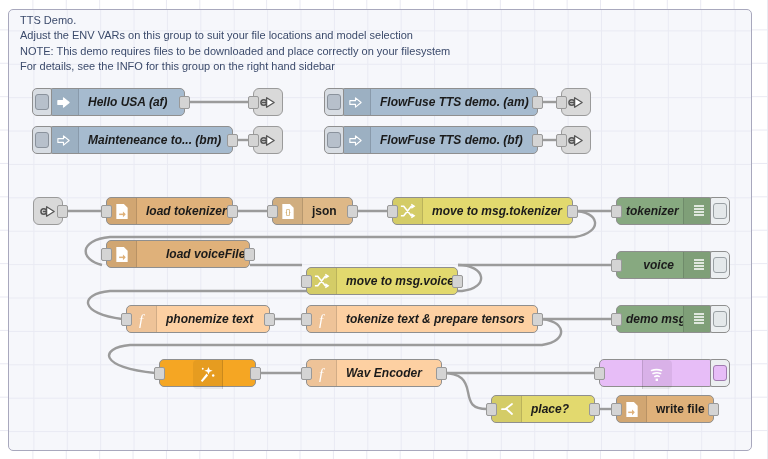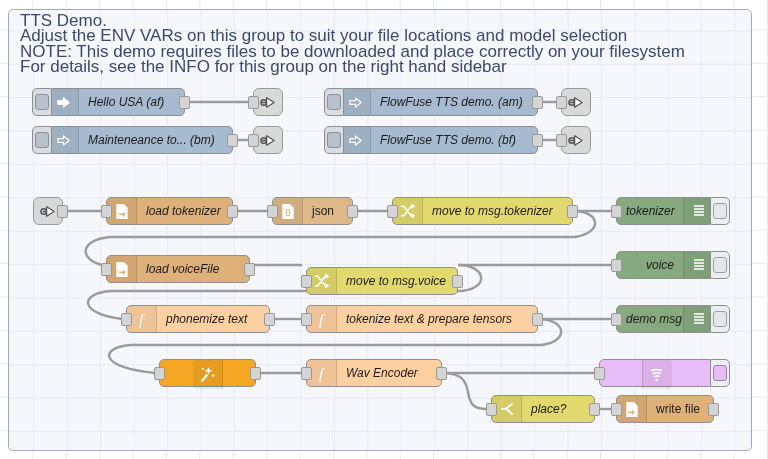--- a/index.html
+++ b/index.html
@@ -25,21 +25,21 @@
     border-radius:5px;
     box-sizing:border-box;
     background-image:
       linear-gradient(to right, #e9eaf3 1px, transparent 1px),
       linear-gradient(to bottom, #e9eaf3 1px, transparent 1px);
     background-size:33.4px 33.4px;
     background-position:-9px -13px;
   }
   #group-label{
     position:absolute;left:20px;top:13px;width:700px;
-    font-size:17px;line-height:15.4px;color:#3b4a6b;
+    font-size:11px;line-height:15.4px;color:#3b4a6b;
     white-space:pre-line;
   }
 
   
   #wires{position:absolute;left:0;top:0;width:768px;height:459px;pointer-events:none;}
   #wires path{fill:none;stroke:#9b9b9b;stroke-width:2.4px;}
 
   
   .node{
     position:absolute;box-sizing:border-box;
@@ -60,20 +60,21 @@
   }
   .node .ico.right{
     border-right:none;border-left:1px solid rgba(0,0,0,0.12);
     border-radius:0 4px 4px 0;
   }
   .node .lbl{
     flex:1;padding:0 9px;
     font-style:italic;
     white-space:nowrap;
     overflow:hidden;
+    font-weight:bold;
   }
   .lbl.right{text-align:right;}
   .lbl.normal{font-style:normal;}
 
   
   .port{
     position:absolute;width:9px;height:11px;
     background:#d4d4d4;border:1px solid #999;
     border-radius:2px;top:50%;margin-top:-6px;
   }
@@ -301,21 +302,21 @@
             <path d="M2 3h10M2 6h10M2 9h10M2 12h10"></path>
           </g>
         </svg>
     </div>
     <div class="dbg-btn">
         <i></i>
       </div>
     <span class="port in"></span>
   </div>
 
-  <div class="node n-file-in" style="left:106px;top:255px;width:144px;">
+  <div class="node n-file-in" style="left:106px;top:240px;width:144px;gap:20px;">
     <div class="ico">
       <svg class="g" width="16" height="17" viewBox="0 0 16 18">
           <path d="M2 1h8l4 4v12H2z" fill="#fff"></path>
           <path d="M5 12h6" stroke="#dfb17a" stroke-width="1.6"></path>
           <path d="M9 9l3 3-3 3z" fill="#dfb17a"></path>
         </svg>
     </div>
     <div class="lbl">load voiceFile</div>
     <span class="port in"></span>
     <span class="port out"></span>

